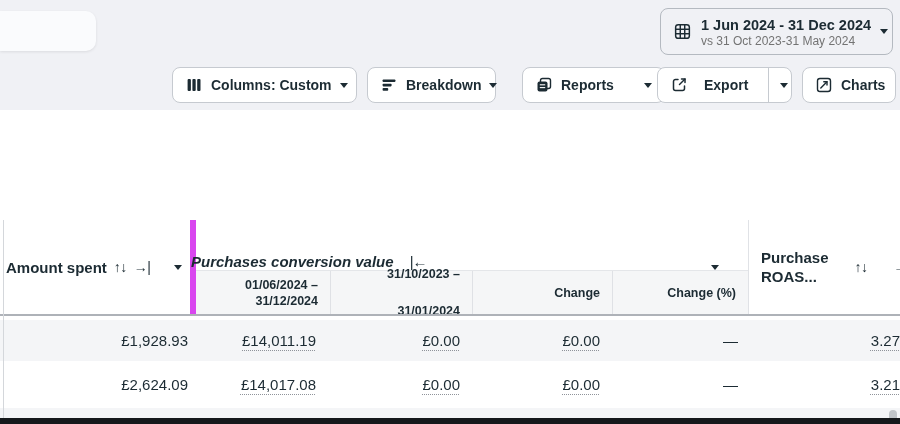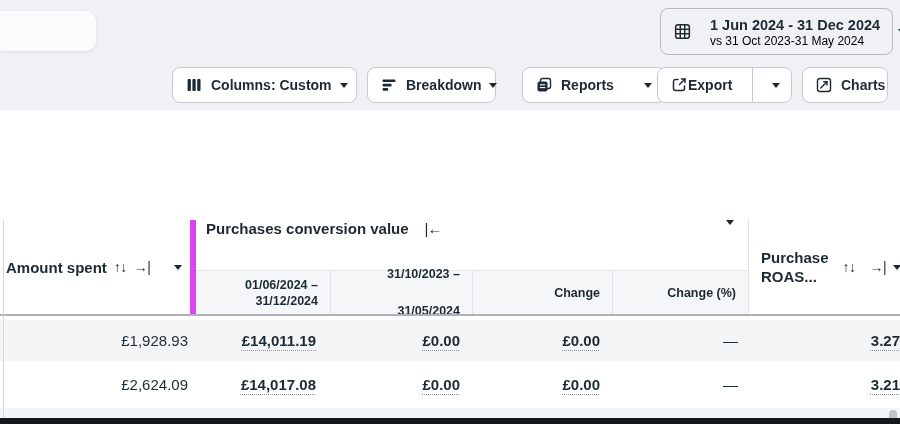--- a/index.html
+++ b/index.html
@@ -11,95 +11,95 @@
   
   .top-band { position:absolute; left:0; top:0; width:900px; height:110px; background:#f0f1f5; }
   .corner-tab {
     position:absolute; left:0; top:11px; width:96px; height:40px;
     background:#fafbfd; border-radius:0 10px 10px 0;
     box-shadow:0 1px 3px rgba(0,0,0,.09);
   }
   .date-btn {
     position:absolute; left:660px; top:8px; width:233px; height:47px;
     border:1px solid #b4b9c0; border-radius:8px; background:transparent;
-    display:flex; align-items:center; gap:18px; padding:0 11px 0 12px; cursor:pointer;
+    display:flex; align-items:center; gap:9px; padding:0 11px 0 12px; cursor:pointer;
   }
   .date-text { display:flex; flex-direction:column; line-height:1; }
   .date-primary { font-weight:700; font-size:14.5px; line-height:18px; white-space:nowrap; }
-  .date-secondary { font-size:12px; color:#000000; line-height:14px; white-space:nowrap; }
+  .date-secondary { font-size:12px; color:#737373; line-height:14px; white-space:nowrap; }
   .caret { width:0; height:0; border-left:4.5px solid transparent; border-right:4.5px solid transparent; border-top:5.5px solid #1c2b33; flex:none; }
   .ml-auto { margin-left:auto; }
 
   
   .btn {
     position:absolute; top:67px; height:36px; background:#fff;
     border:1px solid #c6cad0; border-radius:8px;
     display:flex; align-items:center; gap:8px; padding:0 12px;
     font-weight:700; font-size:14px; white-space:nowrap; cursor:pointer;
   }
   #btn-columns  { left:172px; width:185px; }
   #btn-breakdown{ left:367px; width:129px; }
   #btn-reports  { left:522px; width:143px; }
   #btn-export   { left:657px; width:135px; padding:0; }
-  #btn-charts   { left:802px; width:86px; }
-  .export-main { display:flex; align-items:center; gap:0; padding:0 12px; height:100%; flex:1; }
+  #btn-charts   { left:802px; width:94px; }
+  .export-main { display:flex; align-items:center; gap:16px; padding:0 12px; height:100%; flex:1; }
   .export-sep  { width:1px; height:100%; background:#c6cad0; }
   .export-caret-zone { width:36px; height:100%; display:flex; align-items:center; justify-content:center; cursor:pointer; }
   .icon { flex:none; display:inline-flex; }
 
   
   .table-area { position:absolute; left:0; top:110px; width:900px; height:308px; background:#fff; }
   .left-edge { position:absolute; left:3px; top:110px; width:1px; height:307px; background:#d4d7db; }
 
   .hdr-amount {
     position:absolute; left:4px; top:110px; width:192px; height:94px;
     border-right:6px solid #d946ef; display:flex; align-items:center; padding:0 8px 0 2px;
     font-weight:700; font-size:15px;
   }
   .hdr-glyphs { font-weight:400; font-size:14px; margin-left:7px; letter-spacing:-0.5px; white-space:nowrap; }
   .hdr-group {
-    position:absolute; left:196px; top:110px; width:552px; height:50px;
-    display:flex; align-items:flex-start; padding:0 14px 0 10px; font-weight:700; font-size:15px;
+    position:absolute; left:181px; top:110px; width:552px; height:50px;
+    display:flex; align-items:flex-end; padding:0 14px 0 10px; font-weight:700; font-size:15px;font-style:italic;
   }
   .pinleft-glyph { font-weight:400; font-size:15px; margin-left:16px; letter-spacing:-1px; }
   .subhdr {
     position:absolute; left:196px; top:160px; width:552px; height:44px;
     background:#f5f6f7; border-top:1px solid #e4e6e9; display:flex;
   }
   .subcell {
     display:flex; flex-direction:column; justify-content:center; align-items:flex-end;
     padding-right:12px; font-weight:700; font-size:12.5px; line-height:16px;
     border-left:1px solid #dfe1e5; text-align:right;
   }
   .subcell:first-child { border-left:none; }
   .sc1 { width:134px; } .sc2 { width:142px;gap:21px; } .sc3 { width:140px; } .sc4 { width:136px; }
   .hdr-roas {
     position:absolute; left:748px; top:110px; width:152px; height:94px;
     border-left:1px solid #e0e2e6; display:flex; align-items:center;
-    padding:0 10px 0 12px; gap:7px; font-weight:700; font-size:15px; line-height:19px;
+    padding:0 10px 0 12px; gap:19px; font-weight:700; font-size:15px; line-height:19px;
   }
   .hdr-bottom { position:absolute; left:0; top:204px; width:900px; height:2px; background:#aeb2b8; }
 
   .row { position:absolute; left:0; width:900px; }
   #row-0 { top:210px; height:41px; background:#f4f5f7; }
   #row-1 { top:251px; height:47px; background:#fff; }
   #row-2 { top:298px; height:47px; background:#f4f5f7; }
   .cell {
     position:absolute; top:0; height:100%; display:flex; align-items:center;
     justify-content:flex-end; font-size:15px;
   }
   .c-amount { left:0;   width:196px; padding-right:8px;  }
   .c-p1     { left:196px; width:134px; padding-right:14px; }
   .c-p2     { left:330px; width:142px; padding-right:12px; }
   .c-chg    { left:472px; width:140px; padding-right:12px; }
   .c-chgpct { left:612px; width:136px; padding-right:10px; }
   .c-roas   { left:748px; width:152px; }
   .dotted {
     text-decoration:underline dotted #8f939a;
-    text-decoration-thickness:1px; text-underline-offset:4px;font-weight:bold;
+    text-decoration-thickness:1px; text-underline-offset:4px;
   }
 
   .scroll-thumb { position:absolute; left:889px; top:300px; width:8px; height:47px; background:#c1c5c9; border-radius:4px; cursor:pointer; }
   .bottom-bar { position:absolute; left:0; top:418px; width:900px; height:6px; background:#15181b; }
 
   svg { display:block; }
 </style>
 </head>
 <body>
 
@@ -204,21 +204,21 @@
     <span class="caret ml-auto"></span>
   </div>
 
   <div class="subhdr">
     <div class="subcell sc1">
       <span>01/06/2024 –</span>
       <span>31/12/2024</span>
     </div>
     <div class="subcell sc2">
       <span>31/10/2023 –</span>
-      <span>31/05/2024</span>
+      <span>31/01/2024</span>
     </div>
     <div class="subcell sc3">
       <span>Change</span>
     </div>
     <div class="subcell sc4">
       <span>Change (%)</span>
     </div>
   </div>
 
   <div class="hdr-roas">

